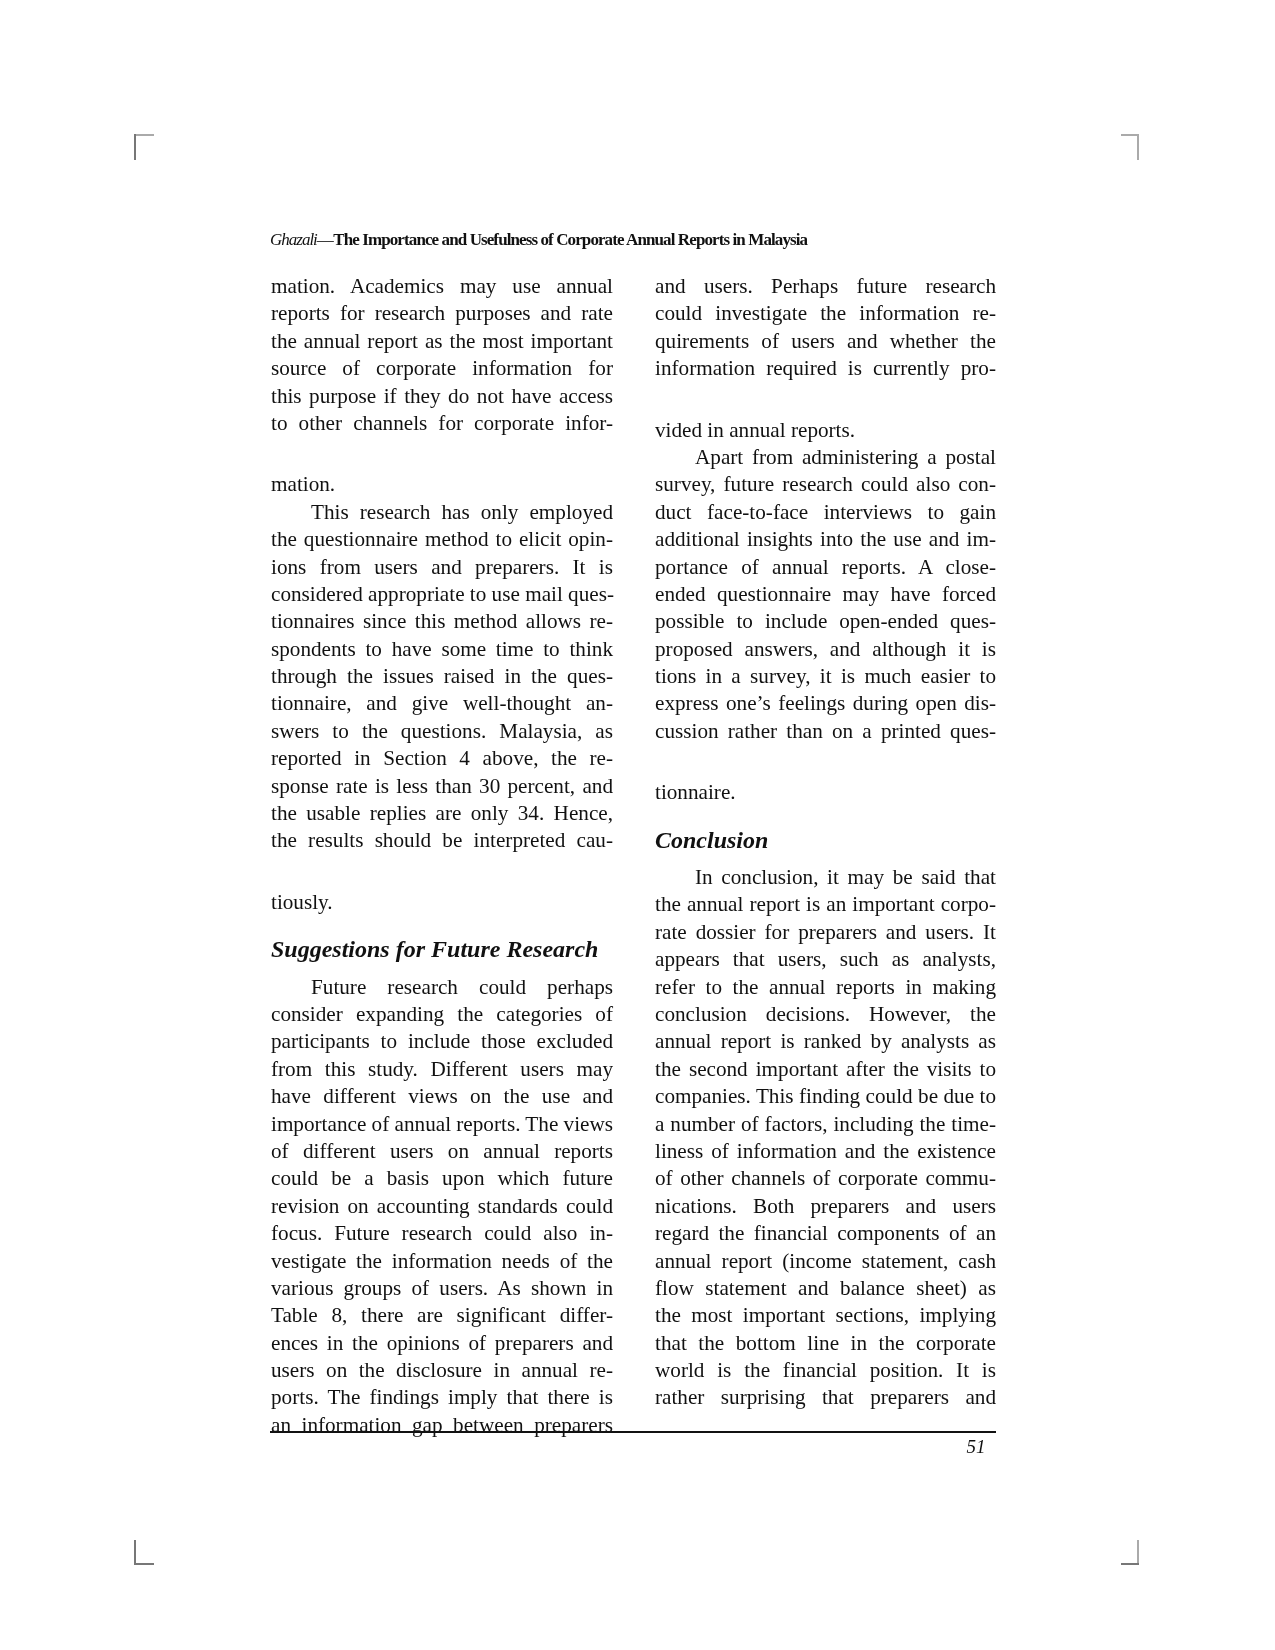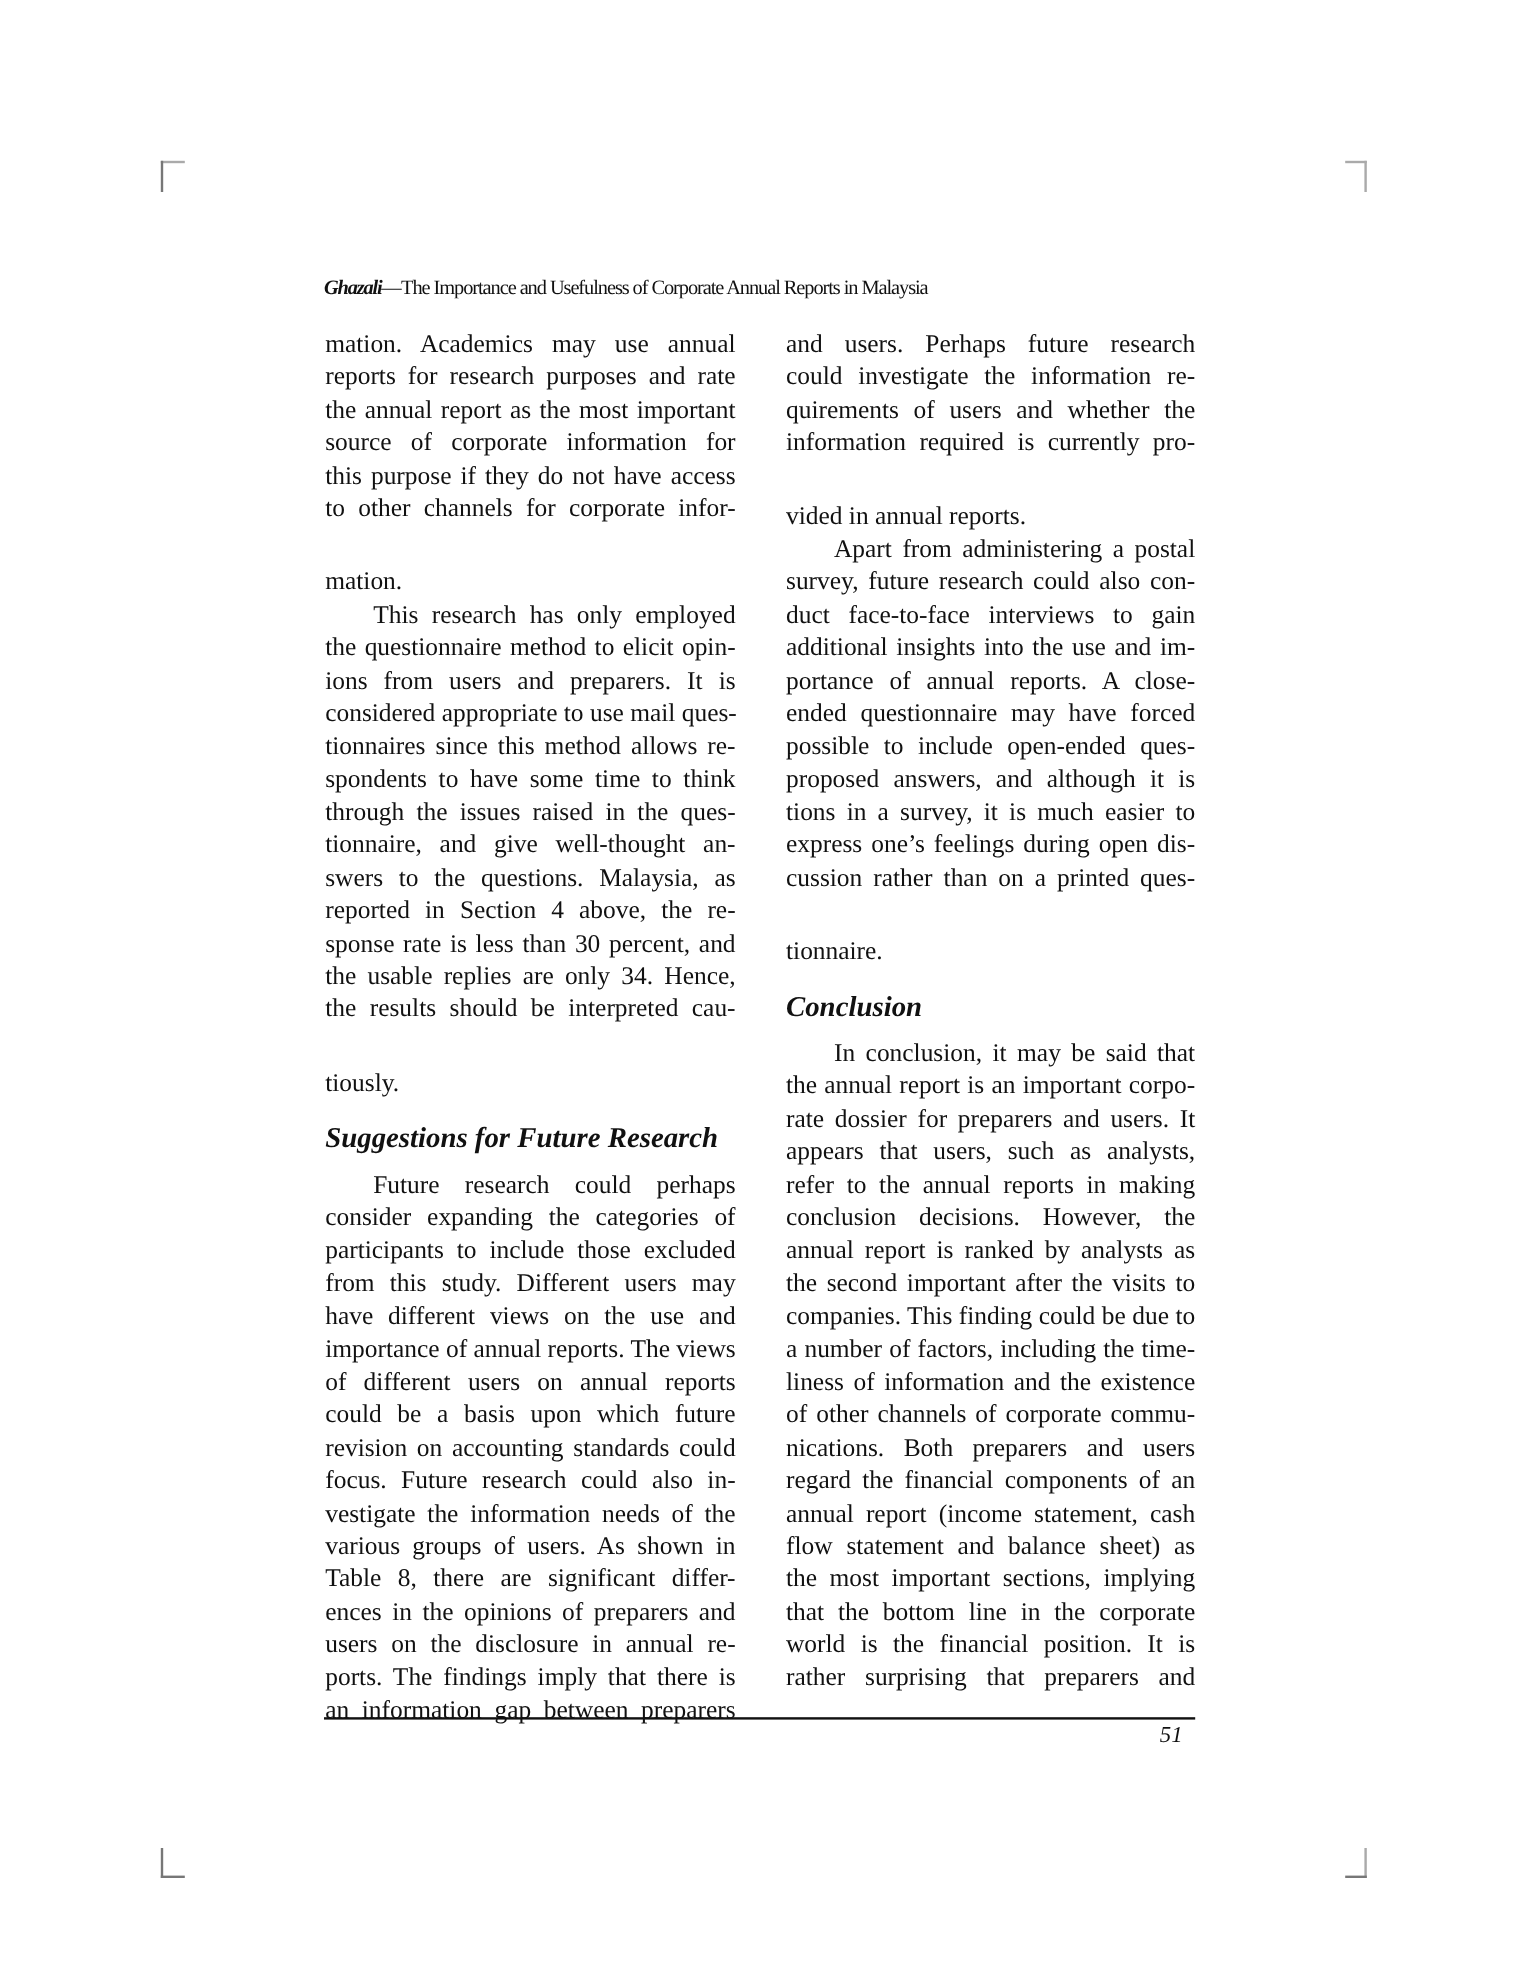--- a/index.html
+++ b/index.html
@@ -1,20 +1,20 @@
 <!DOCTYPE html>
 <html><head>
 <meta charset="utf-8">
 <style>
   html, body { margin: 0; padding: 0; background: #ffffff; }
   body { width: 1275px; height: 1650px; position: relative; overflow: hidden; font-family: "Liberation Serif", "DejaVu Serif", serif; color: #111; }
   .crop { position: absolute; background: #777; }
   .running-head { position: absolute; left: 270px; top: 230px; white-space: nowrap; font-size: 17px; letter-spacing: -0.6px; }
-  .running-head .author { font-style: italic; font-weight: bold; letter-spacing: -1px; }
-  .running-head .title { font-weight: normal; letter-spacing: -0.9px; }
+  .running-head .author { font-style: italic; font-weight: normal; letter-spacing: -1px; }
+  .running-head .title { font-weight: bold; letter-spacing: -0.9px; }
   .col { position: absolute; top: 273px; font-size: 21.2px; line-height: 27.4px; }
   .col.left { left: 271px; width: 342px; }
   .col.right { left: 655px; width: 341px; }
   .line { display: block; height: 27.4px; white-space: nowrap; text-align: justify; text-align-last: justify; overflow: visible; }
   .line.last { text-align-last: left; margin-top: 34px; }
   .line.indent { padding-left: 40px; }
   .heading { display: block; font-weight: bold; font-style: italic; font-size: 24px; white-space: nowrap; }
   .gap-before-heading { height: 20px; }
   .gap-after-heading { height: 10px; }
   .footer-rule { position: absolute; left: 270px; top: 1431px; width: 726px; height: 1.5px; background: #111; }

